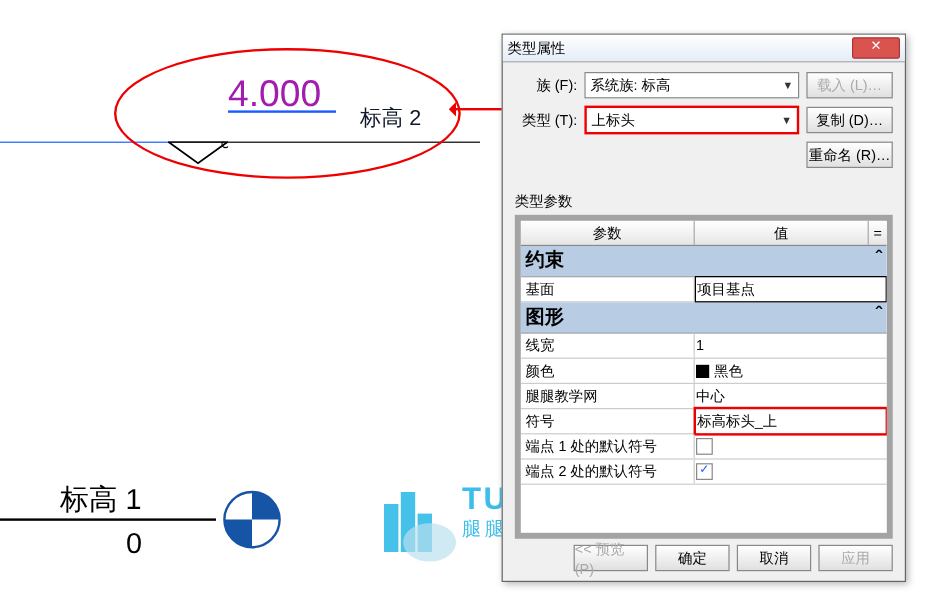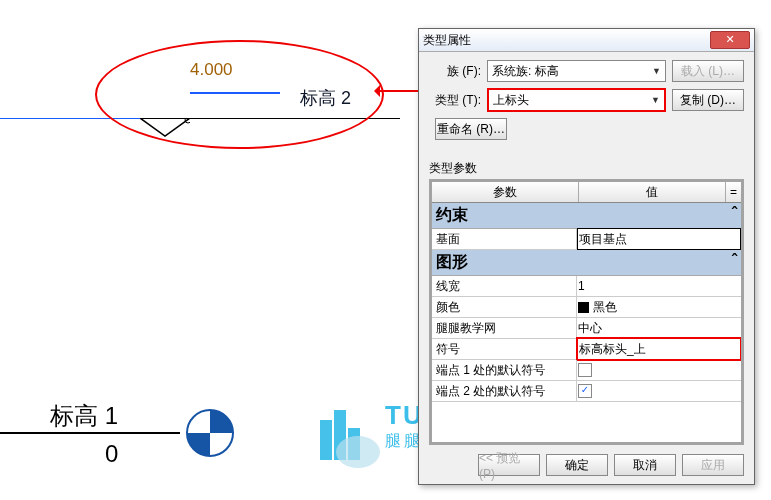--- a/index.html
+++ b/index.html
@@ -2,21 +2,21 @@
 <html><head>
 <meta charset="utf-8">
 <style>
 html,body{margin:0;padding:0;width:771px;height:500px;font-family:"Microsoft YaHei","SimSun",Arial,sans-serif;font-size:12px;background:#fff;color:#000;position:relative;overflow:hidden}
 .canvas{position:absolute;left:0;top:0;width:771px;height:500px}
 
 .baseline{position:absolute;left:0;top:118px;width:140px;height:1px;background:#1a5cff}
 .baseline2{position:absolute;left:140px;top:118px;width:260px;height:0;border-top:1px solid #000}
 .tri{position:absolute;left:140px;top:118px;width:50px;height:18px}
 .tri svg{display:block}
-.elev-val{position:absolute;left:190px;top:60px;color:#a16207;font-size:17px;font-family:Arial}
+.elev-val{position:absolute;left:190px;top:60px;color:#a21caf;font-size:31px;font-family:Arial}
 .elev-line{position:absolute;left:190px;top:92px;width:90px;height:0;border-top:2px solid #1a5cff}
 .lvl2-label{position:absolute;left:300px;top:86px;color:#0f172a;font-size:18px}
 .ellipse{position:absolute;left:95px;top:40px;width:285px;height:105px;border:2px solid #e00;border-radius:50%}
 .arrow{position:absolute;left:378px;top:90px;width:60px;height:2px;background:#e00}
 .arrow:before{content:"";position:absolute;left:-10px;top:-5px;border:6px solid transparent;border-right-color:#e00}
 
 .lvl1-label{position:absolute;left:50px;top:400px;font-size:24px}
 .lvl1-line{position:absolute;left:0;top:432px;width:180px;height:0;border-top:2px solid #000}
 .lvl1-zero{position:absolute;left:105px;top:440px;font-size:24px}
 .circle-sym{position:absolute;left:185px;top:408px;width:50px;height:50px}
@@ -32,21 +32,21 @@
 .closebtn{width:38px;height:16px;background:#d9534f;border:1px solid #a33;border-radius:2px;color:#fff;text-align:center;line-height:14px;font-size:11px}
 .dlg-body{padding:8px 10px 6px 10px}
 .row{display:flex;align-items:center;margin-bottom:6px}
 .row label{width:52px;text-align:right;margin-right:6px}
 .sel{flex:1;height:20px;border:1px solid #888;background:#fff;padding:0 4px;display:flex;align-items:center;justify-content:space-between;font-size:12px}
 .sel.red{border:2px solid #e00}
 .caret{font-size:9px;color:#333}
 .btn{width:70px;height:20px;border:1px solid #888;background:linear-gradient(#fff,#e0e0e0);font-size:12px;display:flex;align-items:center;justify-content:center;margin-left:6px}
 .btn.dis{color:#aaa}
 .params-lbl{margin:20px 0 2px 0}
-.grid{border:3px solid #a3a3a3;background:#fff;height:260px;overflow:hidden}
+.grid{border:5px solid #a3a3a3;background:#fff;height:260px;overflow:hidden}
 .grid-head{display:flex;background:linear-gradient(#fff,#e6e6e6);border-bottom:1px solid #888;height:20px}
 .gh{flex:1;text-align:center;border-right:1px solid #aaa;line-height:20px;font-size:12px}
 .gh:last-child{flex:0 0 15px;border-right:none}
 .sect{background:#b8cce4;padding:2px 4px;font-weight:bold;border-bottom:1px solid #aaa;font-size:16px;display:flex;justify-content:space-between}
 .gr{display:flex;border-bottom:1px solid #ccc;height:20px;align-items:center}
 .gc1{flex:0 0 140px;padding-left:4px;border-right:1px solid #ccc;font-size:12px;line-height:20px}
 .gc2{flex:1;padding-left:1px;font-size:12px;display:flex;align-items:center;height:100%}
 .gc2.boxed{border:2px solid #e00;margin:-1px}
 .swatch{width:11px;height:11px;background:#000;display:inline-block;margin-right:4px}
 .cb{width:12px;height:12px;border:1px solid #888;background:#fff;display:inline-block;text-align:center;line-height:10px;font-size:10px;color:#1a5cff}
@@ -113,21 +113,21 @@
       <div class="btn dis">载入 (L)…</div>
     </div>
     <div class="row">
       <label>类型 (T):</label>
       <div class="sel red">
         <span>上标头</span>
         <span class="caret">▼</span>
       </div>
       <div class="btn">复制 (D)…</div>
     </div>
-    <div class="row" style="">
+    <div class="row" style="justify-content:flex-end">
       <div class="btn">重命名 (R)…</div>
     </div>
 
     <div class="params-lbl">类型参数</div>
     <div class="grid">
       <div class="grid-head">
         <div class="gh">参数</div>
         <div class="gh">值</div>
         <div class="gh">=</div>
       </div>

